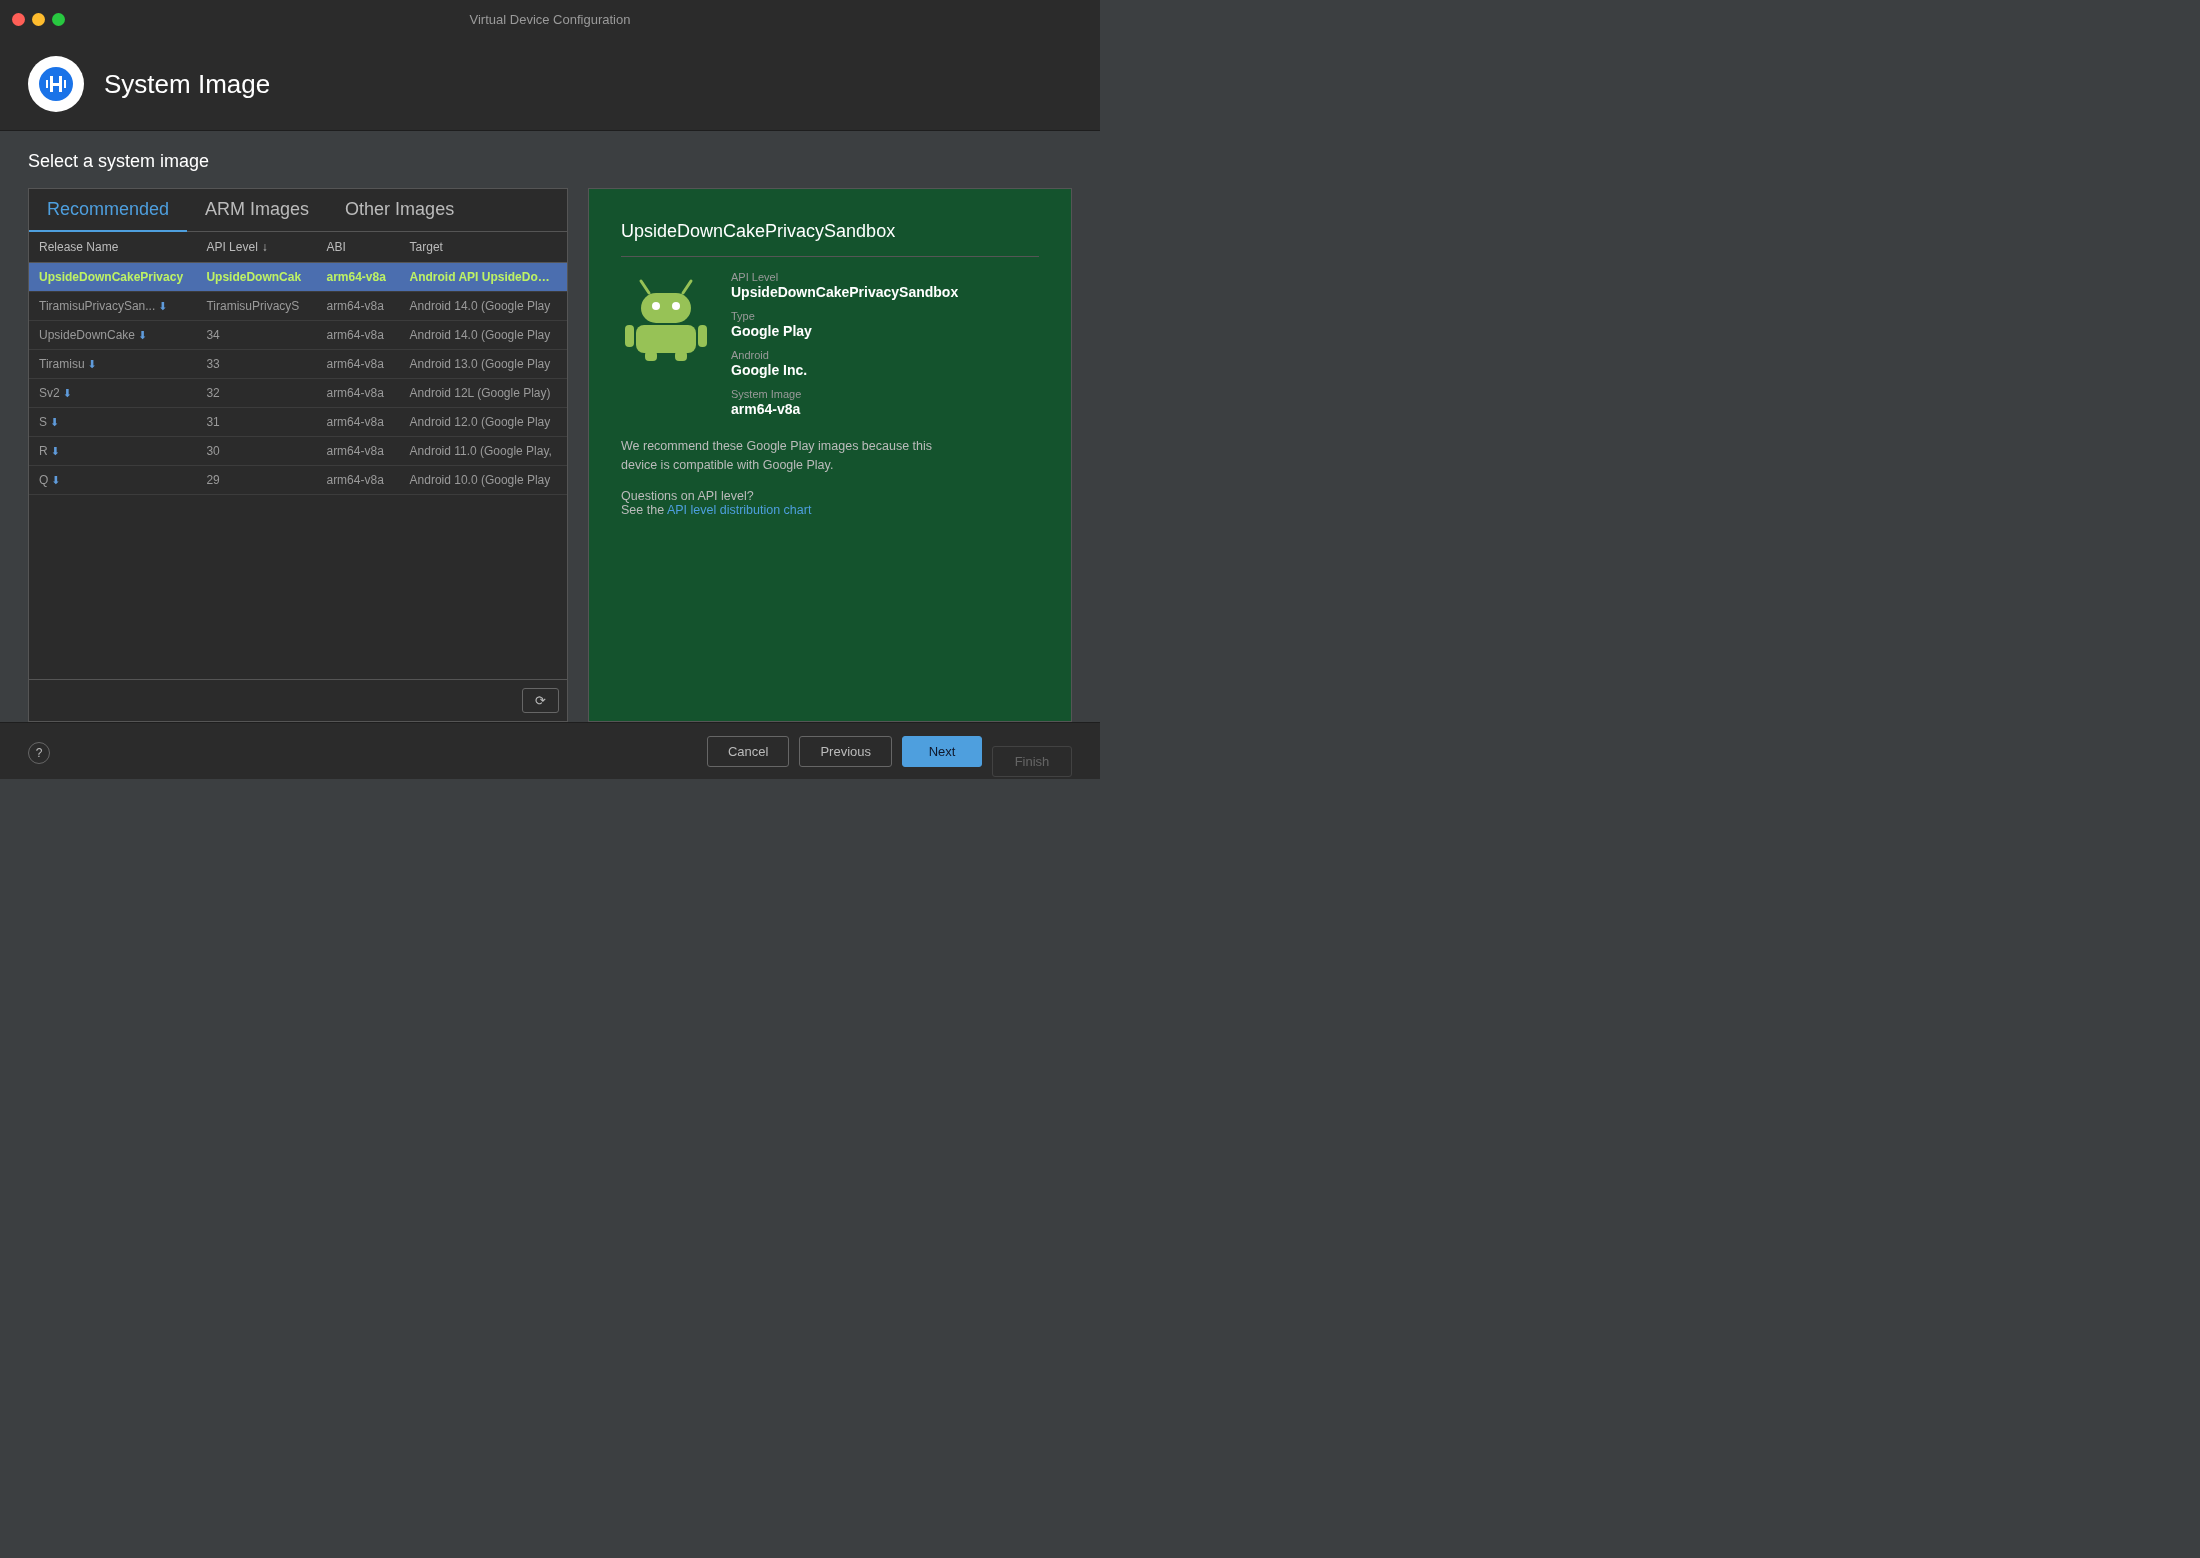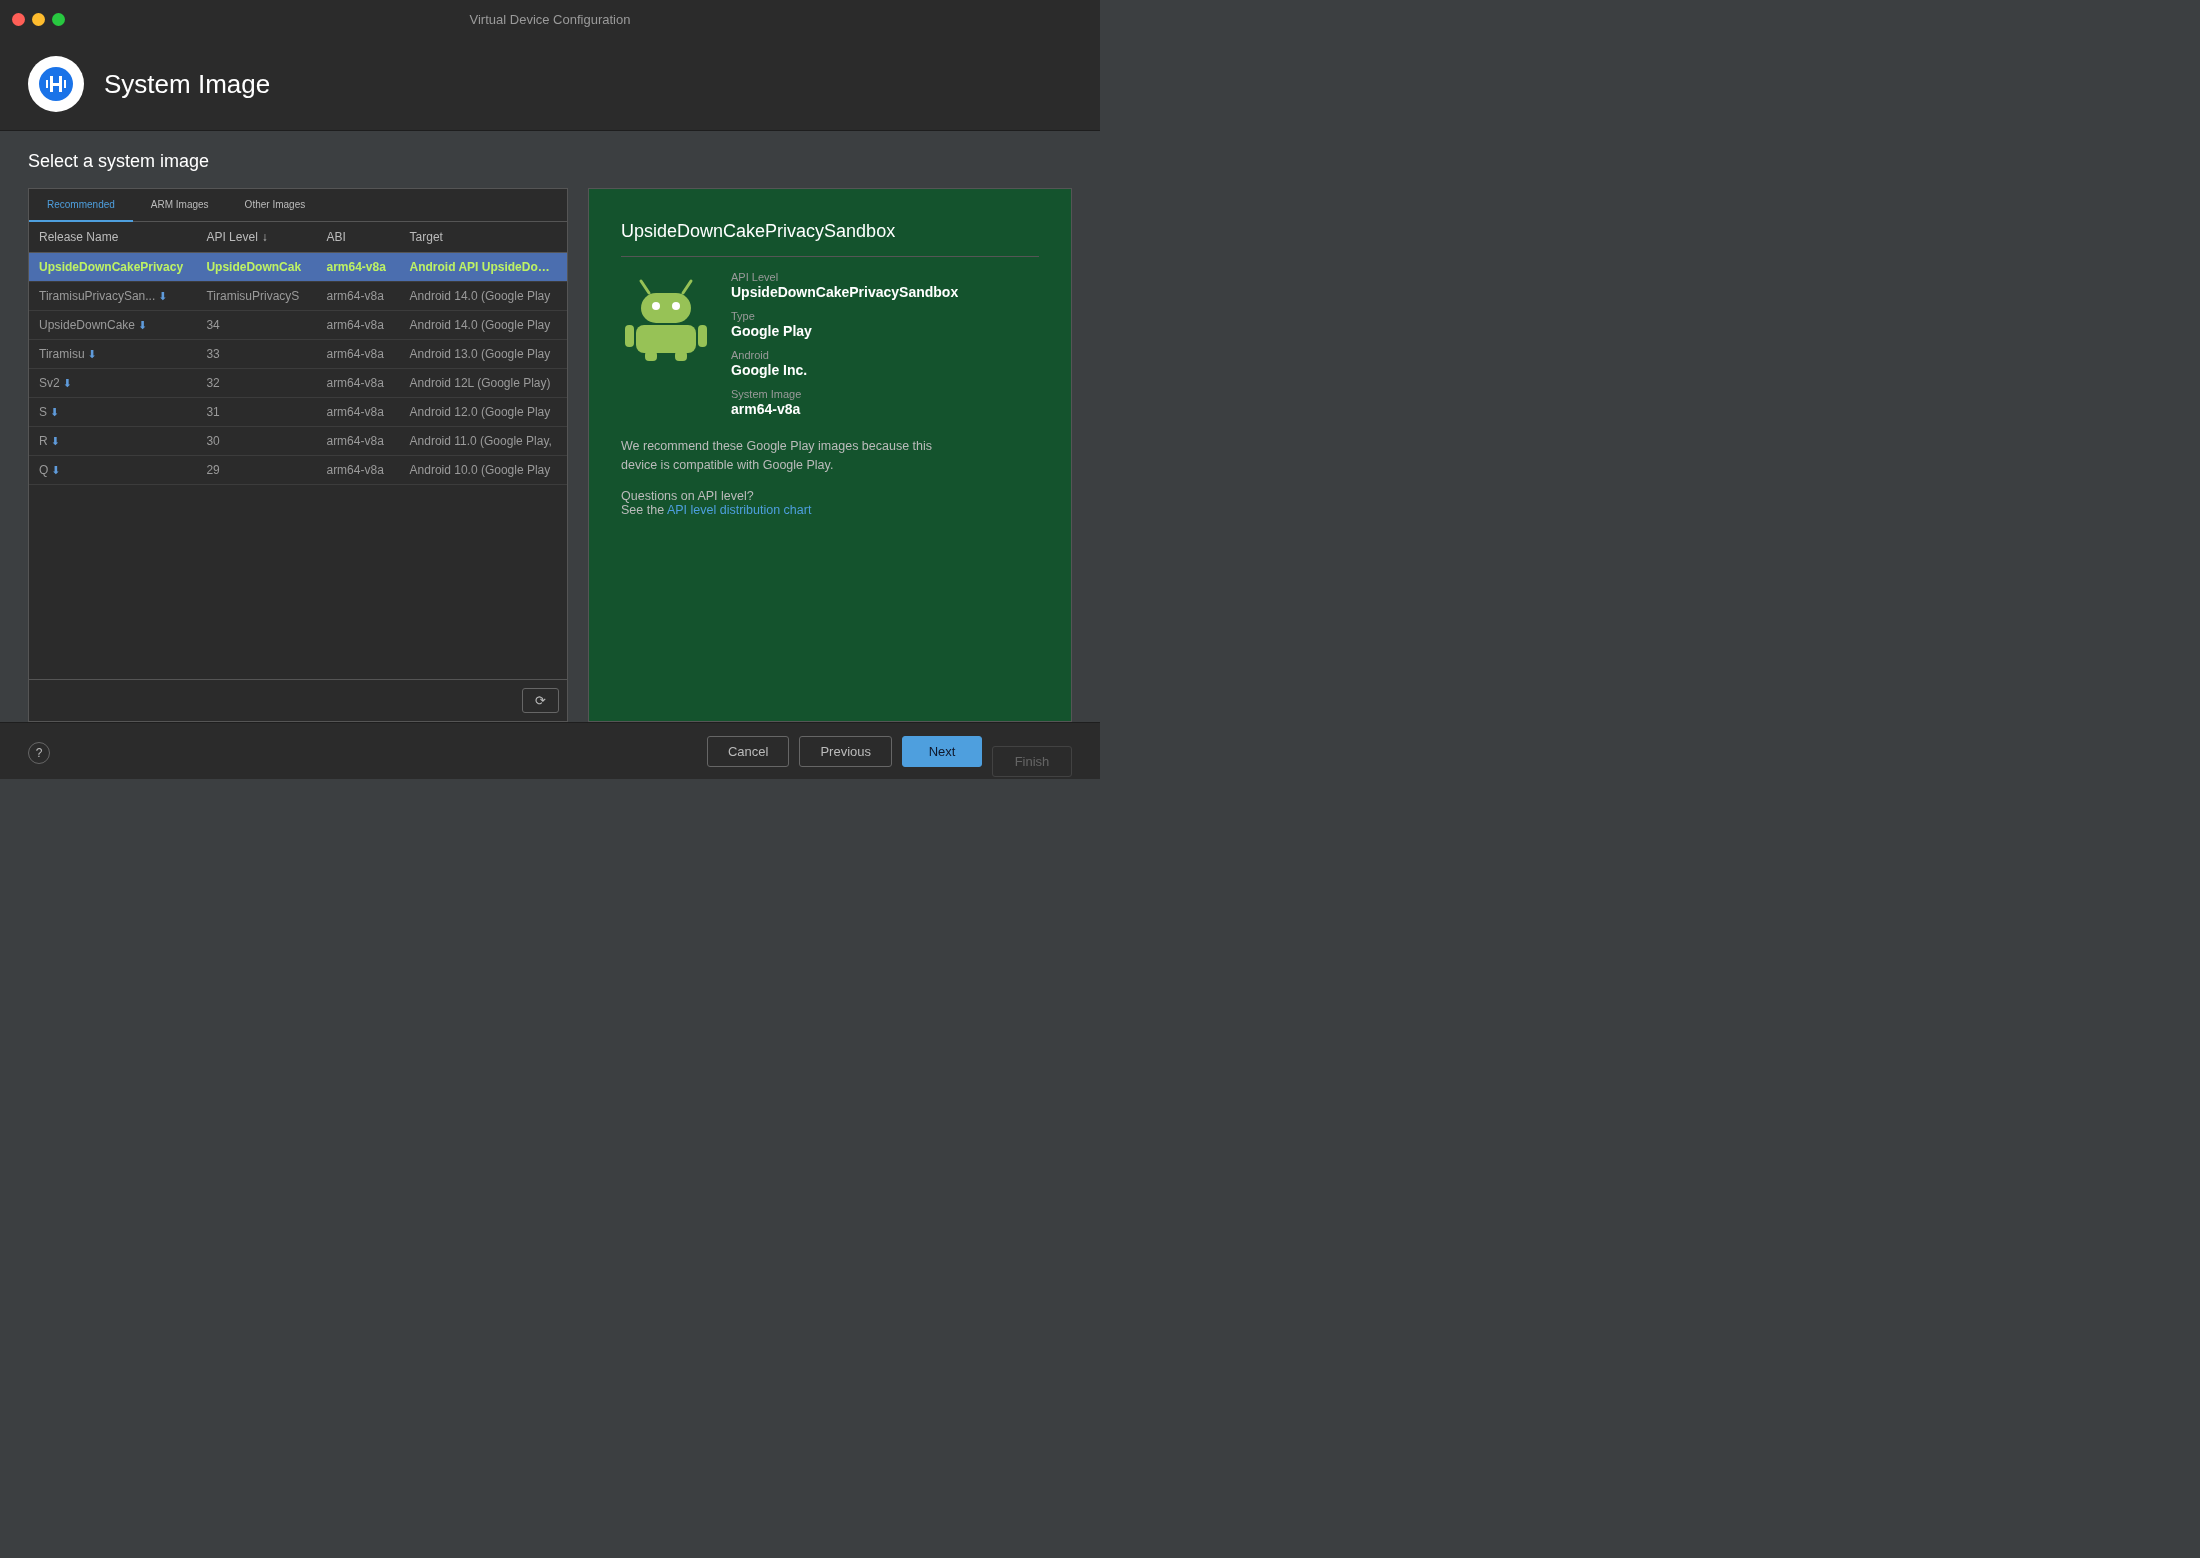--- a/index.html
+++ b/index.html
@@ -103,21 +103,21 @@
     
     .tabs {
       display: flex;
       border-bottom: 1px solid #555;
       background: #2b2b2b;
     }
     .tab {
       padding: 10px 18px;
       cursor: pointer;
       color: #bbbbbb;
-      font-size: 10px;
+      font-size: 18px;
       border-bottom: 2px solid transparent;
       margin-bottom: -1px;
     }
     .tab.active {
       color: #4e9fde;
       border-bottom: 2px solid #4e9fde;
     }
 
     
     .table-container {

